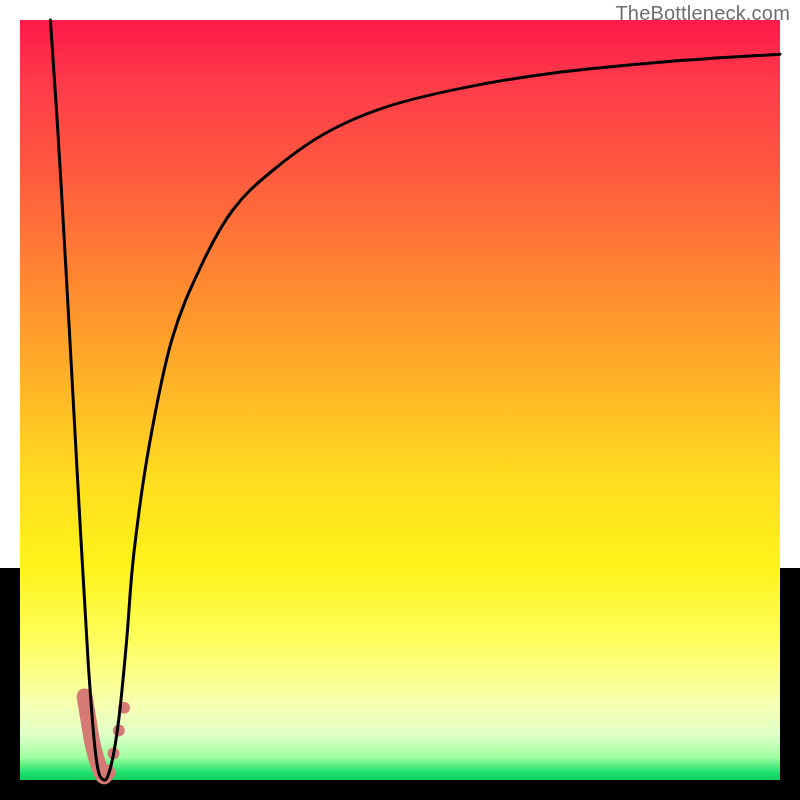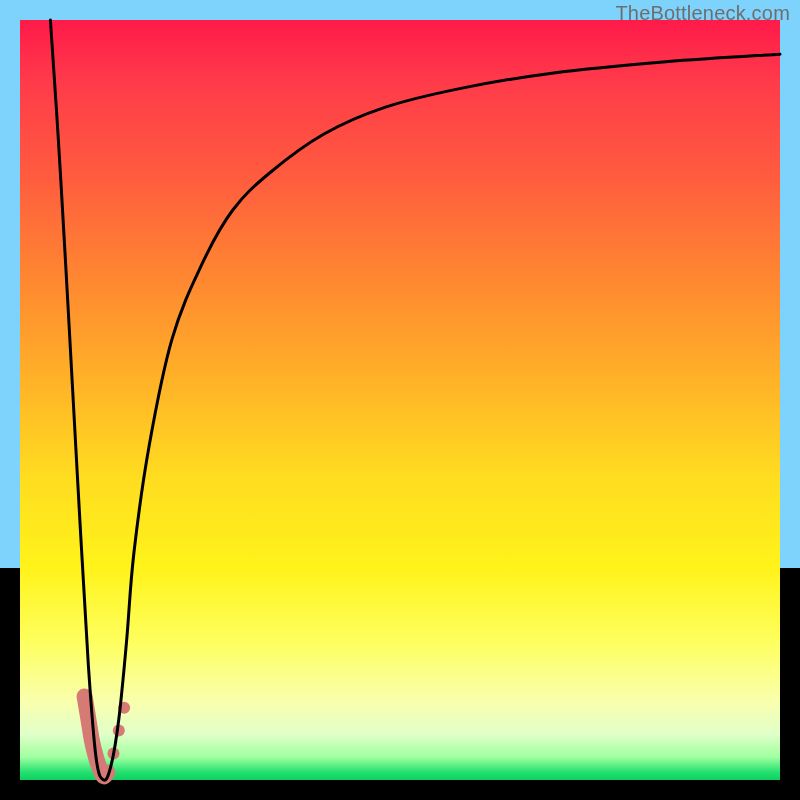--- a/index.html
+++ b/index.html
@@ -8,21 +8,21 @@
     width: 800px;
     height: 800px;
     overflow: hidden;
     background: #000;
     font-family: Arial, Helvetica, sans-serif;
   }
   .frame {
     position: absolute;
     top: 0; left: 0;
     width: 800px; height: 568px;
-    background: #7dd3fc;
+    background: #ffffff;
   }
   .plot-area {
     position: absolute;
     top: 20px;
     left: 20px;
     width: 760px;
     height: 760px;
     
     background: linear-gradient(to bottom,
       #ff1a4a 0%,

